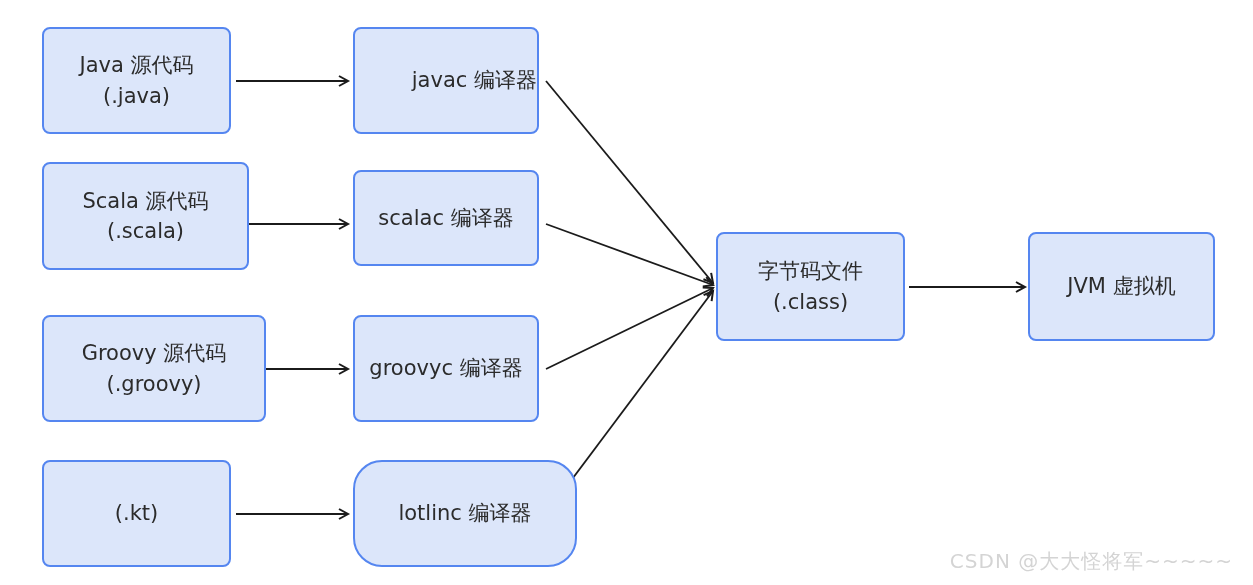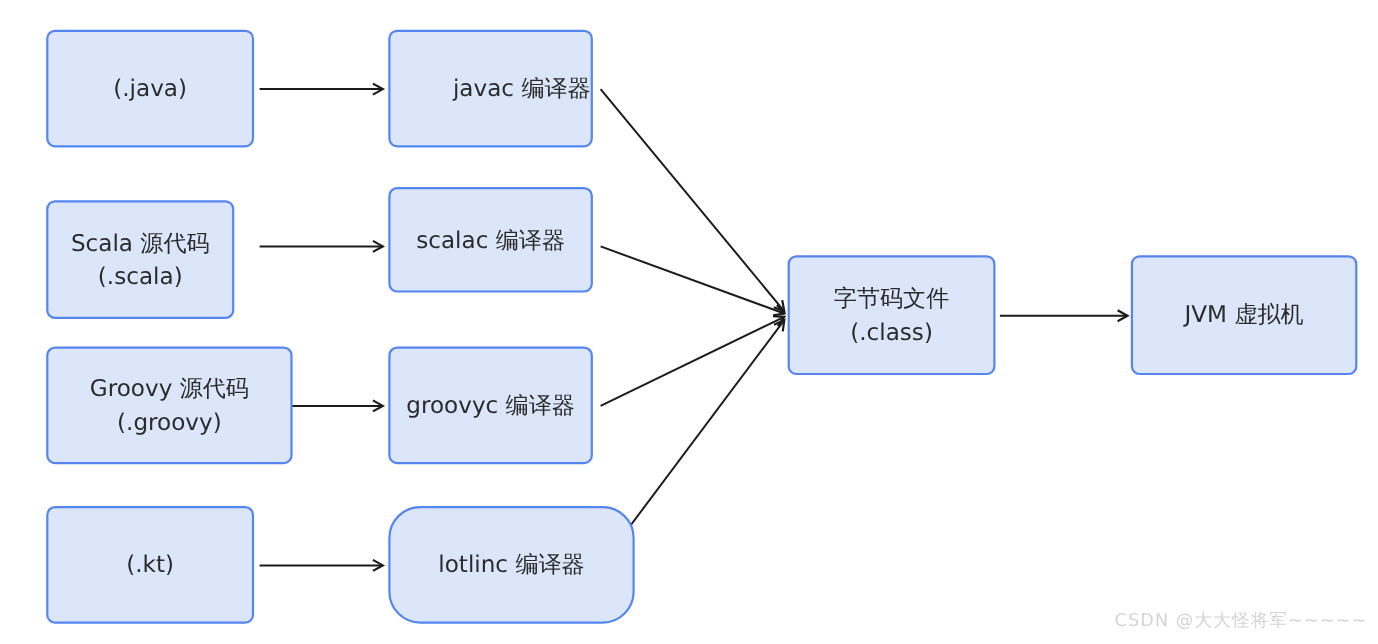--- a/index.html
+++ b/index.html
@@ -45,23 +45,23 @@
     color: var(--text, #2b2b2b);
     font-size: 21px;
     line-height: 1.45;
     text-align: center;
   }
   .node-line {
     white-space: nowrap;
   }
   .watermark {
     position: absolute;
-    right: 10px;
+    right: 20px;
     bottom: 10px;
-    font-size: 16px;
+    font-size: 20px;
     letter-spacing: 1px;
     color: var(--wm, #d4d4d4);
     text-shadow: 1px 1px 1px #ffffff;
     white-space: nowrap;
   }
 </style>
 </head>
 <body>
 
 <div class="stage">
@@ -76,23 +76,24 @@
       <line x1="236" y1="369" x2="348" y2="369" marker-end="url(#arrowhead)"></line>
       <line x1="236" y1="514" x2="348" y2="514" marker-end="url(#arrowhead)"></line>
       <line x1="546" y1="81" x2="713" y2="283" marker-end="url(#arrowhead)"></line>
       <line x1="546" y1="224" x2="713" y2="285" marker-end="url(#arrowhead)"></line>
       <line x1="546" y1="369" x2="713" y2="288" marker-end="url(#arrowhead)"></line>
       <line x1="546" y1="514" x2="713" y2="291" marker-end="url(#arrowhead)"></line>
       <line x1="909" y1="287" x2="1025" y2="287" marker-end="url(#arrowhead)"></line>
     </svg>
   <div class="watermark">CSDN @大大怪将军~~~~~</div>
 <div class="node" style="left: 42px; top: 27px; width: 189px; height: 107px;">
+      <div class="node-line">Java 源代码</div>
       <div class="node-line">(.java)</div>
     </div>
-    <div class="node" style="left: 42px; top: 182px; width: 171px; height: 108px; align-items: center;">
+    <div class="node" style="left: 42px; top: 162px; width: 207px; height: 108px; align-items: center;">
       <div class="node-line">Scala 源代码</div>
       <div class="node-line">(.scala)</div>
     </div>
     <div class="node" style="left: 42px; top: 315px; width: 224px; height: 107px;">
       <div class="node-line">Groovy 源代码</div>
       <div class="node-line">(.groovy)</div>
     </div>
     <div class="node" style="left: 42px; top: 460px; width: 189px; height: 107px;">
       <div class="node-line">(.kt)</div>
     </div>
@@ -105,16 +106,16 @@
     <div class="node" style="left: 353px; top: 315px; width: 186px; height: 107px; justify-content: center;">
       <div class="node-line">groovyc 编译器</div>
     </div>
     <div class="node" style="left: 353px; top: 460px; width: 224px; height: 107px; border-radius: 29px;">
       <div class="node-line">lotlinc 编译器</div>
     </div>
     <div class="node" style="left: 716px; top: 232px; width: 189px; height: 109px;">
       <div class="node-line">字节码文件</div>
       <div class="node-line">(.class)</div>
     </div>
-    <div class="node" style="left: 1028px; top: 232px; width: 206px; height: 109px;">
+    <div class="node" style="left: 1028px; top: 232px; width: 187px; height: 109px;">
       <div class="node-line">JVM 虚拟机</div>
     </div>
   </div>
 
 </body></html>

